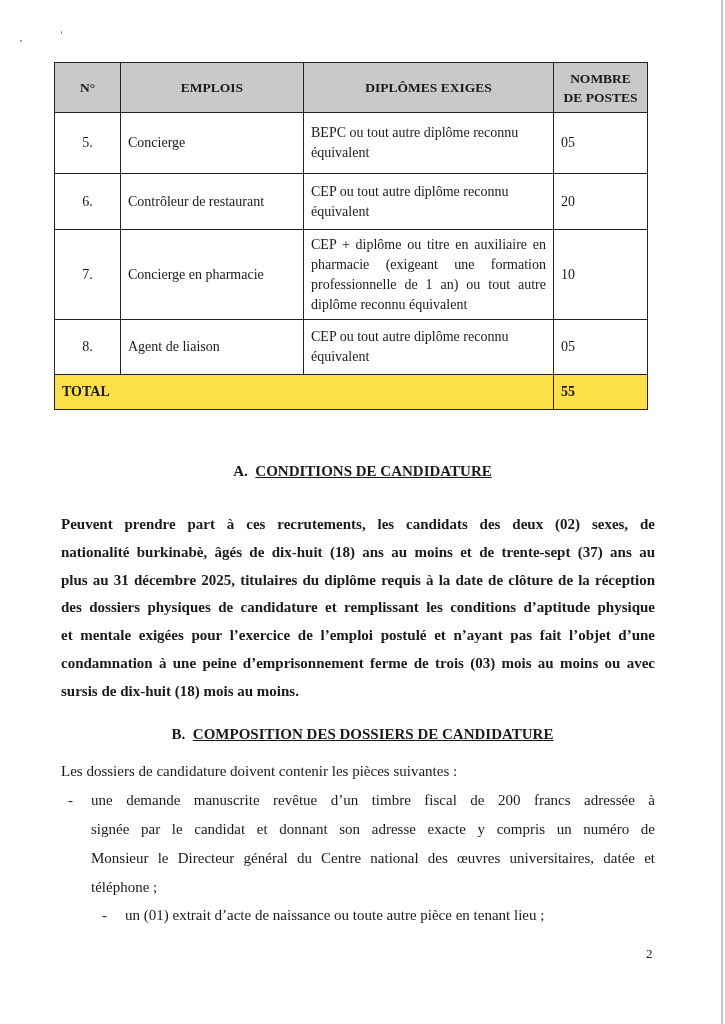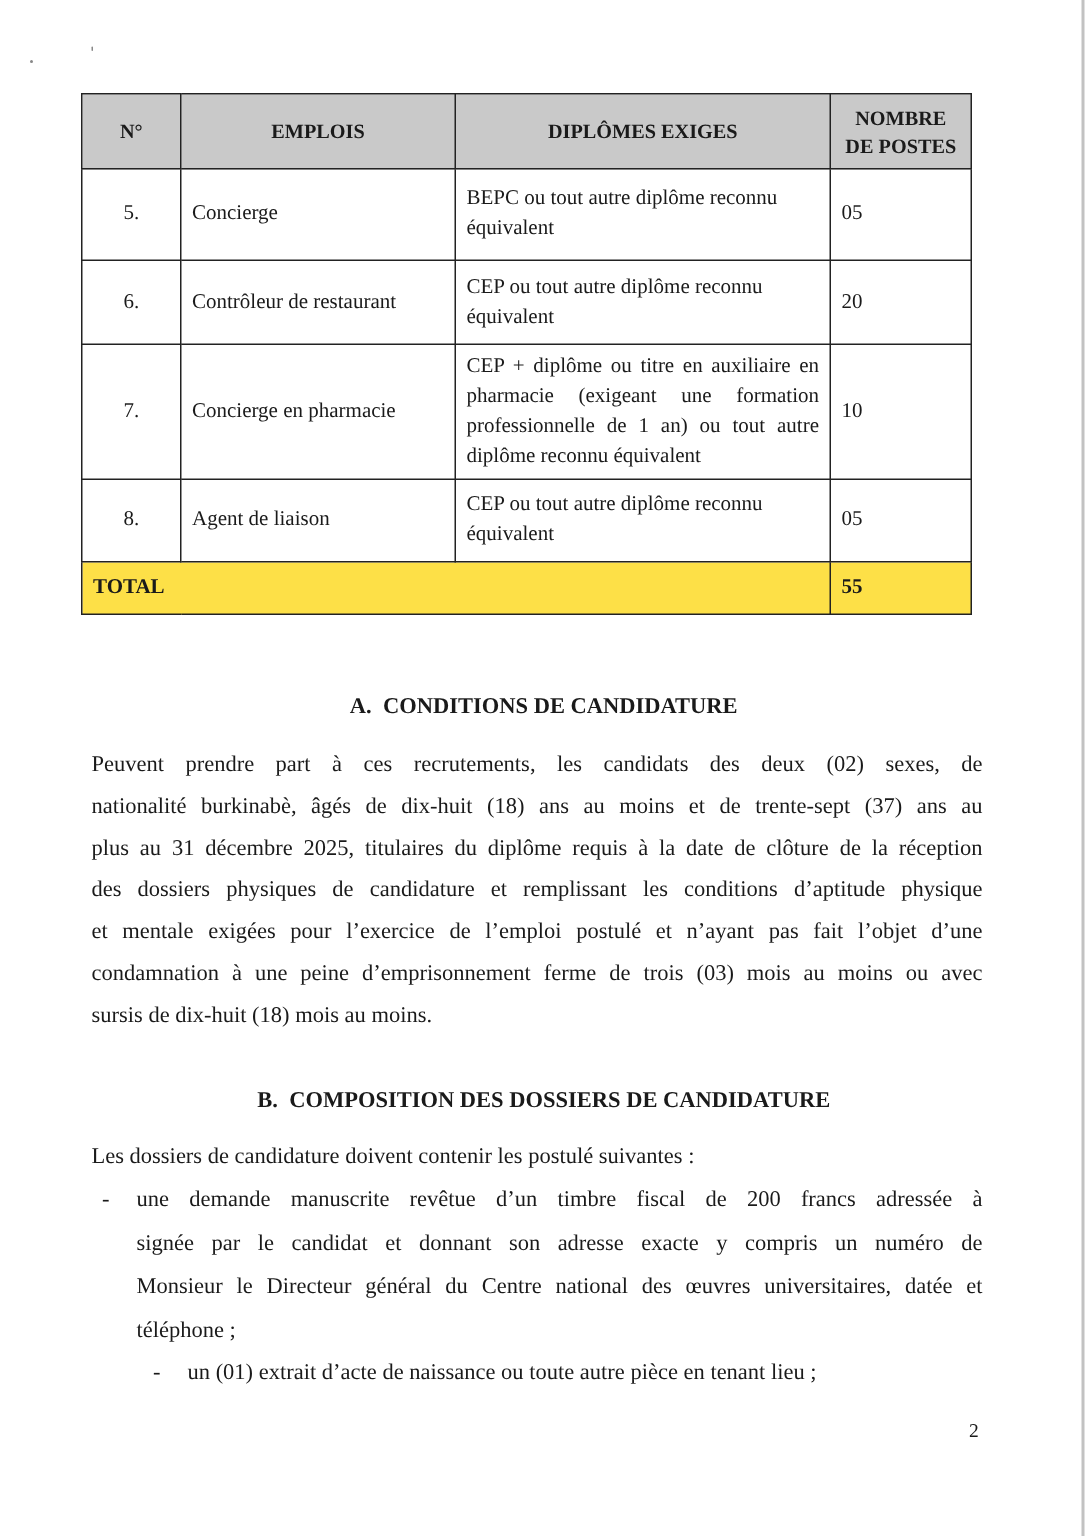--- a/index.html
+++ b/index.html
@@ -21,21 +21,21 @@
   table.jobs td { vertical-align:middle; line-height:20px; }
   td.num { text-align:center; }
   td.diplome { padding:3px 7px; }
   td.diplome.justify { text-align:justify; }
   td.postes { text-align:left; }
   tr.total td { background:#fde047; font-weight:bold; height:34px; }
 
   .section-title {
     position:absolute; left:0; width:725px; text-align:center; font-weight:bold; font-size:15px;
   }
-  .section-title .u { }
+  .section-title .u { text-decoration:underline; }
   .para {
     position:absolute; left:61px; width:594px; font-size:15px; line-height:27.8px; text-align:justify;
   }
   .para .line { display:block; text-align:justify; text-align-last:justify; white-space:nowrap; }
   .para .line.last { text-align-last:left; }
   .intro { position:absolute; left:61px; top:763px; font-size:15px; }
   .bullet { position:absolute; font-size:15px; line-height:29px; }
   .bullet .dash { position:absolute; left:-28px; top:0; }
   .page-number { position:absolute; left:646px; top:946px; font-size:13px; }
 </style>
@@ -92,36 +92,36 @@
     <td class="postes">55</td>
   </tr>
 </tbody>
   </table>
 
 <div class="section-title" style="top:463px;">
   <span>A.</span>&nbsp;
   <span class="u">CONDITIONS DE CANDIDATURE</span>
 </div>
 
-<div class="para" style="top:497px;">
+<div class="para" style="top:511px;font-weight:bold;">
   <span class="line">Peuvent prendre part à ces recrutements, les candidats des deux (02) sexes, de</span>
   <span class="line">nationalité burkinabè, âgés de dix-huit (18) ans au moins et de trente-sept (37) ans au</span>
   <span class="line">plus au 31 décembre 2025, titulaires du diplôme requis à la date de clôture de la réception</span>
   <span class="line">des dossiers physiques de candidature et remplissant les conditions d’aptitude physique</span>
   <span class="line">et mentale exigées pour l’exercice de l’emploi postulé et n’ayant pas fait l’objet d’une</span>
   <span class="line">condamnation à une peine d’emprisonnement ferme de trois (03) mois au moins ou avec</span>
   <span class="line last">sursis de dix-huit (18) mois au moins.</span>
 </div>
 
 <div class="section-title" style="top:726px;">
   <span>B.</span>&nbsp;
   <span class="u">COMPOSITION DES DOSSIERS DE CANDIDATURE</span>
 </div>
 
-<div class="intro">Les dossiers de candidature doivent contenir les postulé suivantes :</div>
+<div class="intro">Les dossiers de candidature doivent contenir les pièces suivantes :</div>
 
 <div class="bullet para" style="left:91px;width:564px;top:786px;">
   <span class="dash" style="left:-23px;">-</span>
   <span class="line">une demande manuscrite revêtue d’un timbre fiscal de 200 francs adressée à</span>
   <span class="line">signée par le candidat et donnant son adresse exacte y compris un numéro de</span>
   <span class="line">Monsieur le Directeur général du Centre national des œuvres universitaires, datée et</span>
   <span class="line last">téléphone ;</span>
 </div>
 
 <div class="bullet" style="left:125px;top:901px;">

